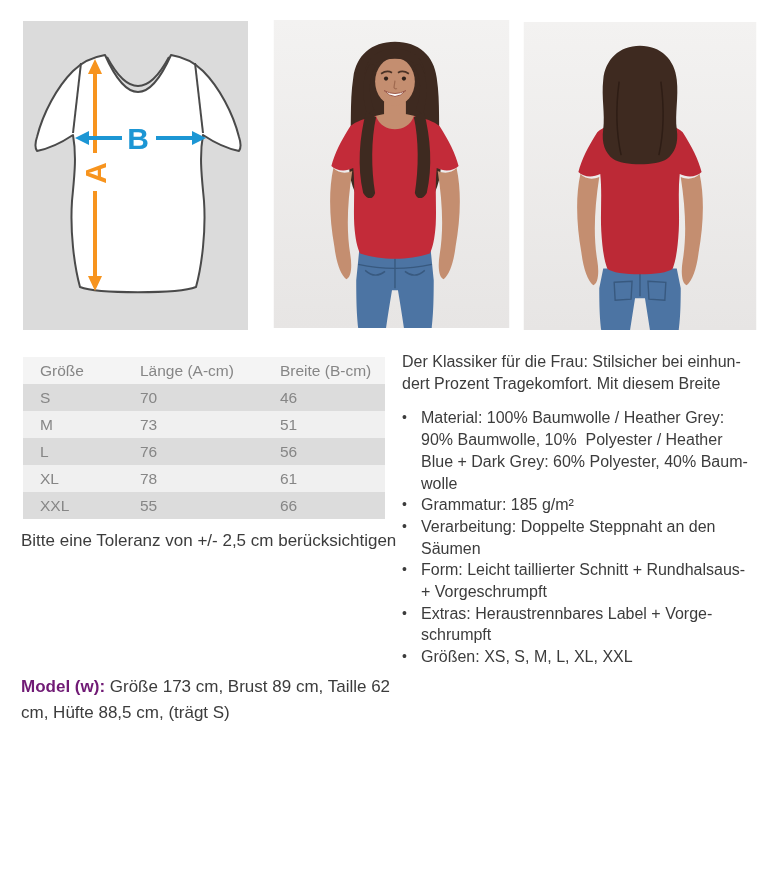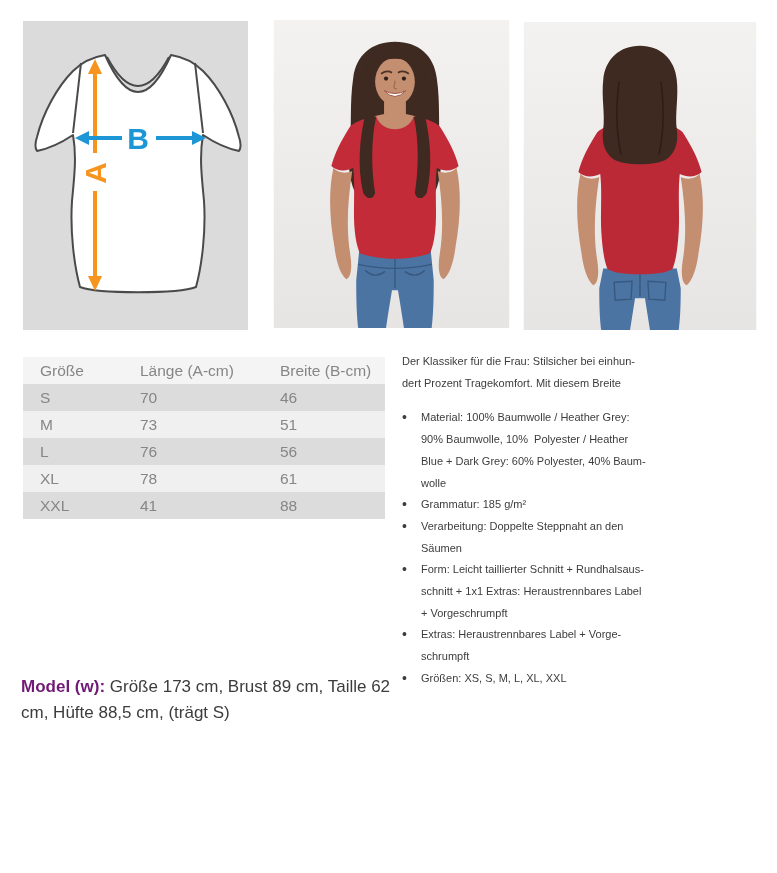--- a/index.html
+++ b/index.html
@@ -33,21 +33,21 @@
   }
 
   .model-info {
     position: absolute; left: 21px; top: 674px; width: 382px;
     font-size: 17px; line-height: 26px; color: #3c3c3c;
   }
   .model-info .bold { font-weight: 700; color: #701a75; }
 
   
   .right-col { position: absolute; left: 402px; top: 351px; width: 372px; color: #3c3c3c; }
-  .txt-line { font-size: 11px; line-height: 21.7px; white-space: pre; }
+  .txt-line { font-size: 16px; line-height: 21.7px; white-space: pre; }
   .description { margin: 0 0 13px 0; }
   .details-list { list-style: none; margin: 0; padding: 0; }
   .details-list li { display: flex; }
   .details-list .marker { width: 19px; flex: 0 0 19px; font-size: 14px; line-height: 21.7px; color: #3c3c3c; }
   .details-list .li-body { flex: 1; }
 </style>
 </head>
 <body>
 
 <div class="page">
@@ -203,26 +203,27 @@
           <td>76</td>
           <td>56</td>
         </tr>
         <tr class="row-light">
           <td>XL</td>
           <td>78</td>
           <td>61</td>
         </tr>
         <tr class="row-dark">
           <td>XXL</td>
-          <td>41</td>
-          <td>88</td>
+          <td>55</td>
+          <td>66</td>
         </tr>
       </tbody>
   </table>
 
+  <div class="tolerance-note">Bitte eine Toleranz von +/- 2,5 cm berücksichtigen</div>
 
   <div class="model-info"><span class="bold">Model (w):</span><span> Größe 173 cm, Brust 89 cm, Taille 62 cm, Hüfte 88,5 cm, (trägt S)</span></div>
 
   <div class="right-col">
     <div class="description" id="desc-lines">
         <div class="txt-line">Der Klassiker für die Frau: Stilsicher bei einhun-</div>
         <div class="txt-line">dert Prozent Tragekomfort. Mit diesem Breite</div>
       </div>
     <ul class="details-list" id="details-list">
         <li>
@@ -244,21 +245,20 @@
           <span class="marker">•</span>
           <span class="li-body">
             <div class="txt-line">Verarbeitung: Doppelte Steppnaht an den</div>
             <div class="txt-line">Säumen</div>
           </span>
         </li>
         <li>
           <span class="marker">•</span>
           <span class="li-body">
             <div class="txt-line">Form: Leicht taillierter Schnitt + Rundhalsaus-</div>
-            <div class="txt-line">schnitt + 1x1 Extras: Heraustrennbares Label</div>
             <div class="txt-line">+ Vorgeschrumpft</div>
           </span>
         </li>
         <li>
           <span class="marker">•</span>
           <span class="li-body">
             <div class="txt-line">Extras: Heraustrennbares Label + Vorge-</div>
             <div class="txt-line">schrumpft</div>
           </span>
         </li>

